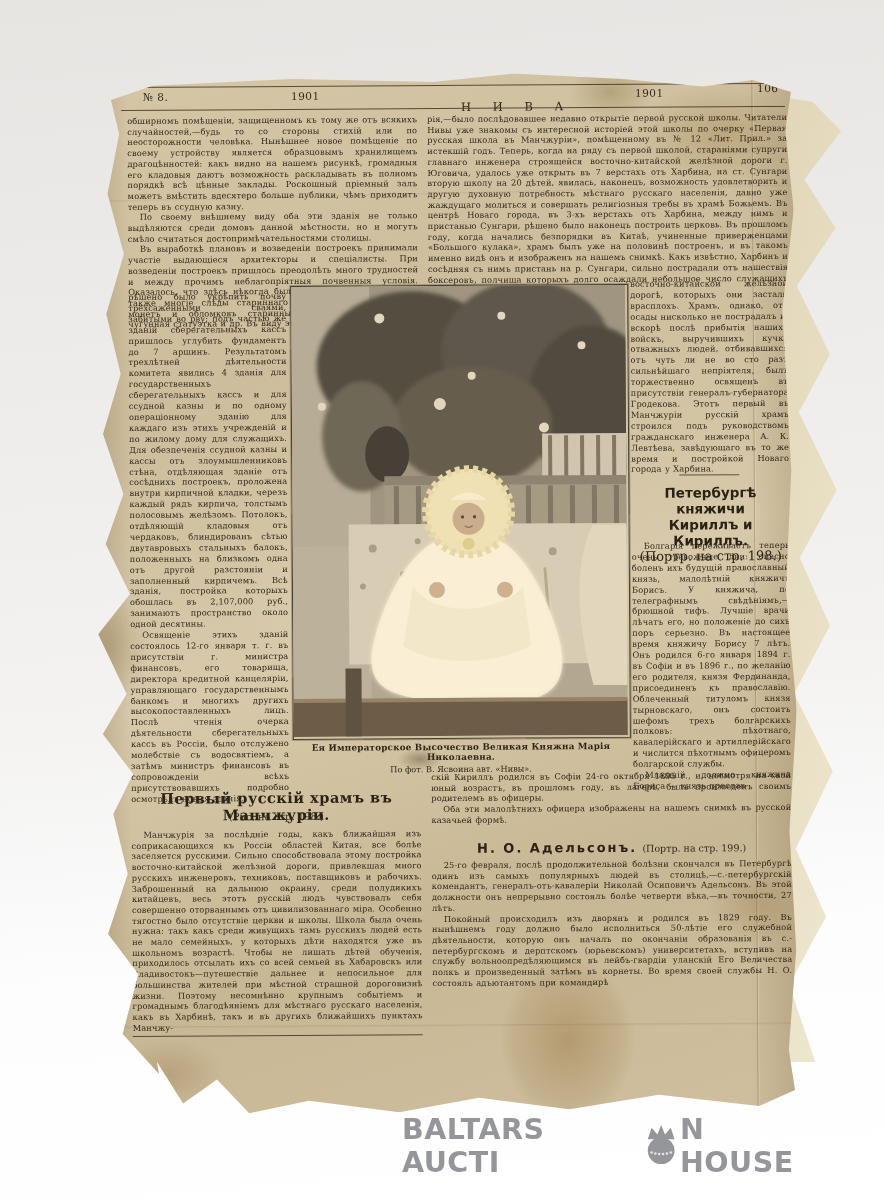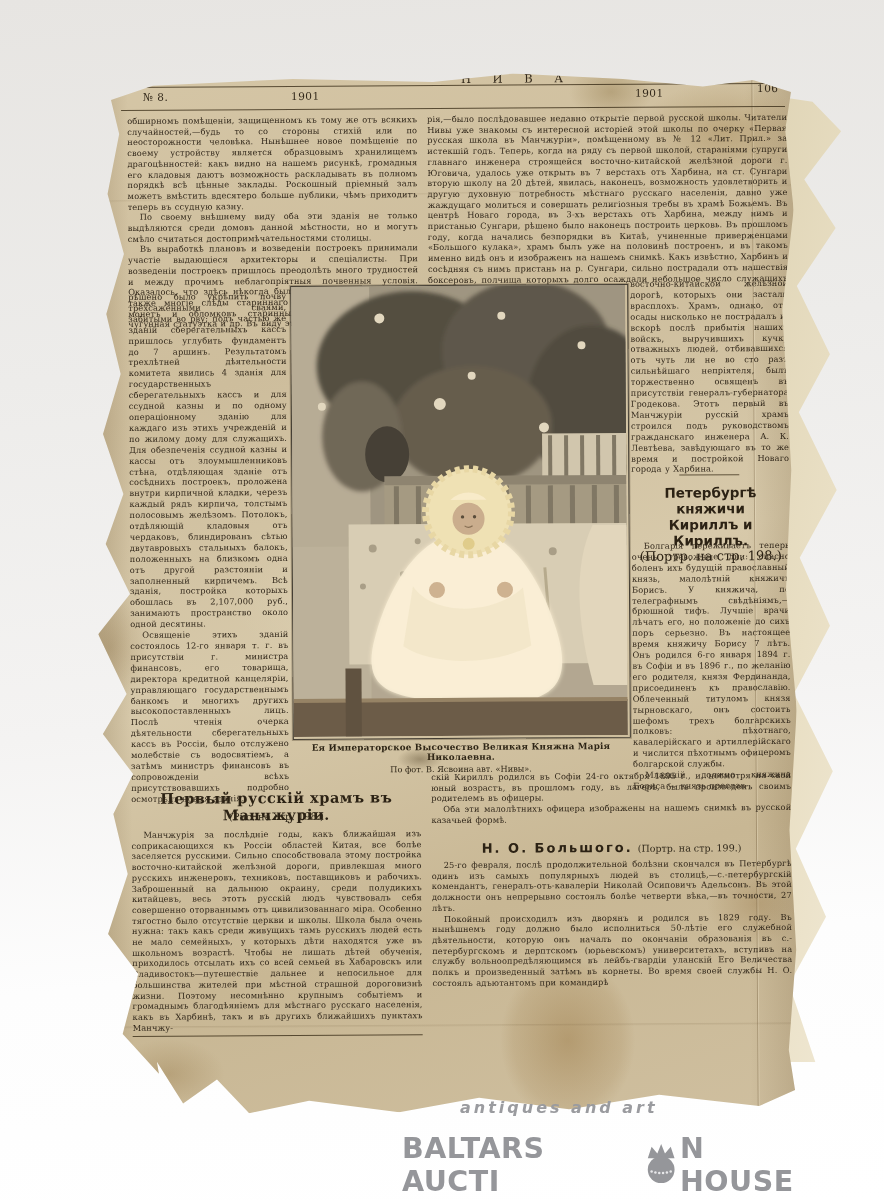--- a/index.html
+++ b/index.html
@@ -76,21 +76,21 @@
 
   <div class="page">
 
     <div class="crease-v" style="left:658px;"></div>
     <div class="crease-h" style="top:952px;opacity:.6;"></div>
     <div class="crease-h" style="top:120px;opacity:.4;transform:rotate(-1deg);"></div>
 
     <div class="rule" style="left:28px;top:13px;width:664px;"></div>
     <div class="abs hdr" style="left:50px;top:17px;">№ 8.</div>
     <div class="abs hdr" style="left:198px;top:17px;">1901</div>
-    <div class="abs hdr masthead" style="left:368px;top:0;">Н И В А</div>
+    <div class="abs hdr masthead" style="left:368px;top:28px;">Н И В А</div>
     <div class="abs hdr" style="left:542px;top:16px;">1901</div>
     <div class="abs hdr" style="left:664px;top:12px;">106</div>
     <div class="rule" style="left:28px;top:36px;width:664px;"></div>
 
     <div class="col" style="left:34px;top:42px;width:290px;">
       <p>обширномъ помѣщеніи, защищенномъ къ тому же отъ всякихъ случайностей,—будь то со стороны стихій или по неосторожности человѣка. Нынѣшнее новое помѣщеніе по своему устройству является образцовымъ хранилищемъ драгоцѣнностей: какъ видно на нашемъ рисункѣ, громадныя его кладовыя даютъ возможность раскладывать въ полномъ порядкѣ всѣ цѣнные заклады. Роскошный пріемный залъ можетъ вмѣстить вдесятеро больше публики, чѣмъ приходитъ теперь въ ссудную казну.</p>
       <p class="ind">По своему внѣшнему виду оба эти зданія не только выдѣляются среди домовъ данной мѣстности, но и могутъ смѣло считаться достопримѣчательностями столицы.</p>
       <p class="ind">Въ выработкѣ плановъ и возведеніи построекъ принимали участіе выдающіеся архитекторы и спеціалисты. При возведеніи построекъ пришлось преодолѣть много трудностей и между прочимъ неблагопріятныя почвенныя условія. Оказалось, что здѣсь нѣкогда былъ паркъ и прудъ; найдены также многіе слѣды стариннаго жилья: въ землѣ, много монетъ и обломковъ старинныхъ расписныхъ кафелей, чугунная статуэтка и др. Въ виду этого подъ казармами</p>
     </div>
     <div class="col" style="left:334px;top:42px;width:360px;">
@@ -219,38 +219,37 @@
       <div class="cap2">По фот. В. Ясвоина авт. «Нивы».</div>
     </div>
     <div class="smudge" style="left:300px;top:676px;width:46px;height:22px;background:radial-gradient(ellipse, rgba(60,45,20,.35), transparent 70%);"></div>
 
     <div class="col" style="left:334px;top:700px;width:360px;">
       <p>скій Кириллъ родился въ Софіи 24-го октября 1895 г., и, несмотря на свой юный возрастъ, въ прошломъ году, въ лагерѣ, былъ произведенъ своимъ родителемъ въ офицеры.</p>
       <p class="ind">Оба эти малолѣтнихъ офицера изображены на нашемъ снимкѣ въ русской казачьей формѣ.</p>
     </div>
 
     <div class="abs" style="left:334px;top:766px;width:360px;text-align:center;">
-      <span class="headline-sans" style="font-size:13px;letter-spacing:2px;">Н. О. Большого.</span>
+      <span class="headline-sans" style="font-size:13px;letter-spacing:2px;">Н. О. Адельсонъ.</span>
       <span class="sub" style="font-size:9.5px;text-align:right;">(Портр. на стр. 199.)</span>
     </div>
     <div class="col" style="left:334px;top:788px;width:360px;">
       <p class="ind">25-го февраля, послѣ продолжительной болѣзни скончался въ Петербургѣ одинъ изъ самыхъ популярныхъ людей въ столицѣ,—с.-петербургскій комендантъ, генералъ-отъ-кавалеріи Николай Осиповичъ Адельсонъ. Въ этой должности онъ непрерывно состоялъ болѣе четверти вѣка,—въ точности, 27 лѣтъ.</p>
       <p class="ind">Покойный происходилъ изъ дворянъ и родился въ 1829 году. Въ нынѣшнемъ году должно было исполниться 50-лѣтіе его служебной дѣятельности, которую онъ началъ по окончаніи образованія въ с.-петербургскомъ и дерптскомъ (юрьевскомъ) университетахъ, вступивъ на службу вольноопредѣляющимся въ лейбъ-гвардіи уланскій Его Величества полкъ и произведенный затѣмъ въ корнеты. Во время своей службы Н. О. состоялъ адъютантомъ при командирѣ</p>
     </div>
 
     <div class="abs headline-serif" style="left:34px;top:716px;width:290px;font-size:14.5px;letter-spacing:.5px;">Первый русскій храмъ въ Манчжуріи.</div>
     <div class="abs sub" style="left:34px;top:738px;width:290px;font-size:10px;">(Рис. на стр. 198.)</div>
     <div class="col" style="left:34px;top:756px;width:290px;">
       <p class="ind">Манчжурія за послѣдніе годы, какъ ближайшая изъ соприкасающихся къ Россіи областей Китая, все болѣе заселяется русскими. Сильно способствовала этому постройка восточно-китайской желѣзной дороги, привлекшая много русскихъ инженеровъ, техниковъ, поставщиковъ и рабочихъ. Заброшенный на дальнюю окраину, среди полудикихъ китайцевъ, весь этотъ русскій людъ чувствовалъ себя совершенно оторваннымъ отъ цивилизованнаго міра. Особенно тягостно было отсутствіе церкви и школы. Школа была очень нужна: такъ какъ среди живущихъ тамъ русскихъ людей есть не мало семейныхъ, у которыхъ дѣти находятся уже въ школьномъ возрастѣ. Чтобы не лишать дѣтей обученія, приходилось отсылать ихъ со всей семьей въ Хабаровскъ или Владивостокъ—путешествіе дальнее и непосильное для большинства жителей при мѣстной страшной дороговизнѣ жизни. Поэтому несомнѣнно крупнымъ событіемъ и громаднымъ благодѣяніемъ для мѣстнаго русскаго населенія, какъ въ Харбинѣ, такъ и въ другихъ ближайшихъ пунктахъ Манчжу-</p>
     </div>
     <div class="rule" style="left:34px;top:962px;width:290px;"></div>
   </div>
 
   <div class="watermark">
-    <div class="wm-small">antiques and art</div>
     <div class="wm-big">
       <span>BALTARS AUCTI</span>
       <svg class="wm-orb" width="38" height="44" viewBox="0 0 38 44">
         <path d="M5,17 L9,5 L15,12 L19,2 L23,12 L29,5 L33,17 Z" fill="#95969a"></path>
         <circle cx="19" cy="29" r="14" fill="#95969a"></circle>
         <g fill="#e8e8ea">
             <circle cx="9" cy="31" r="1.3"></circle>
             <circle cx="13" cy="32" r="1.3"></circle>
             <circle cx="17" cy="32.5" r="1.3"></circle>
             <circle cx="21" cy="32.5" r="1.3"></circle>

